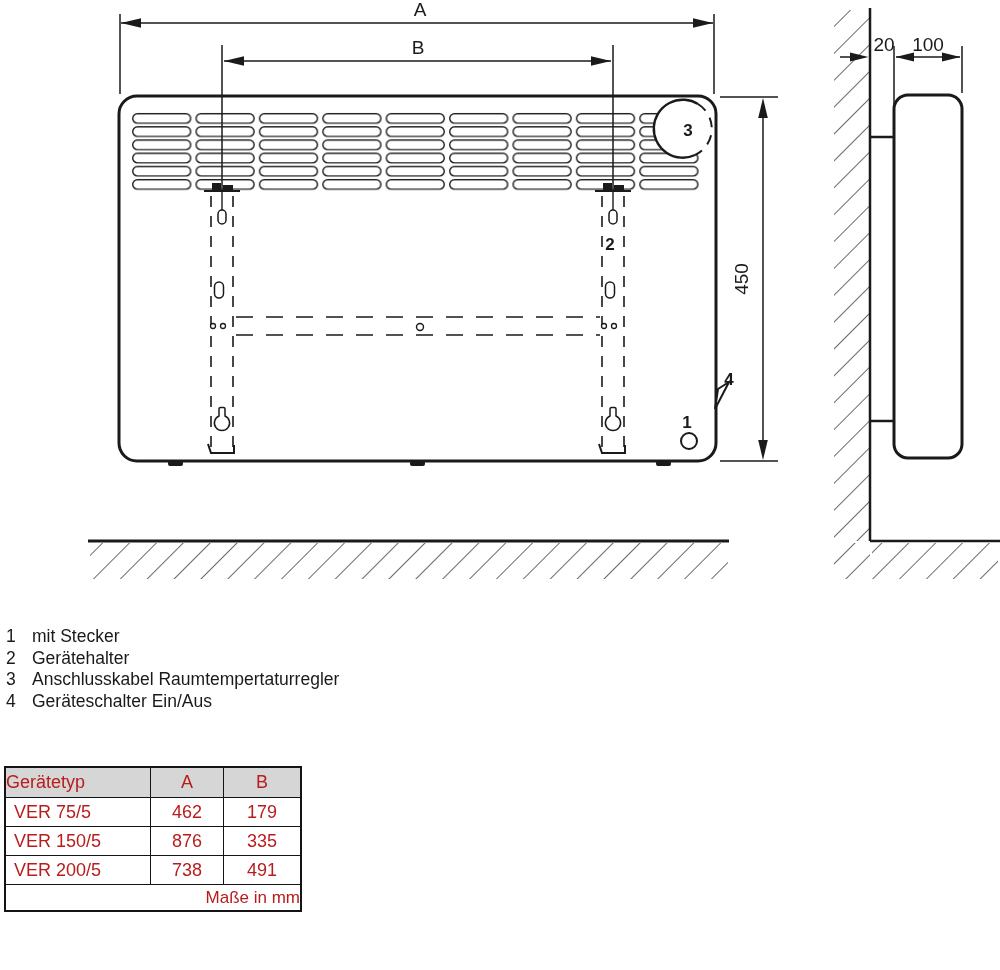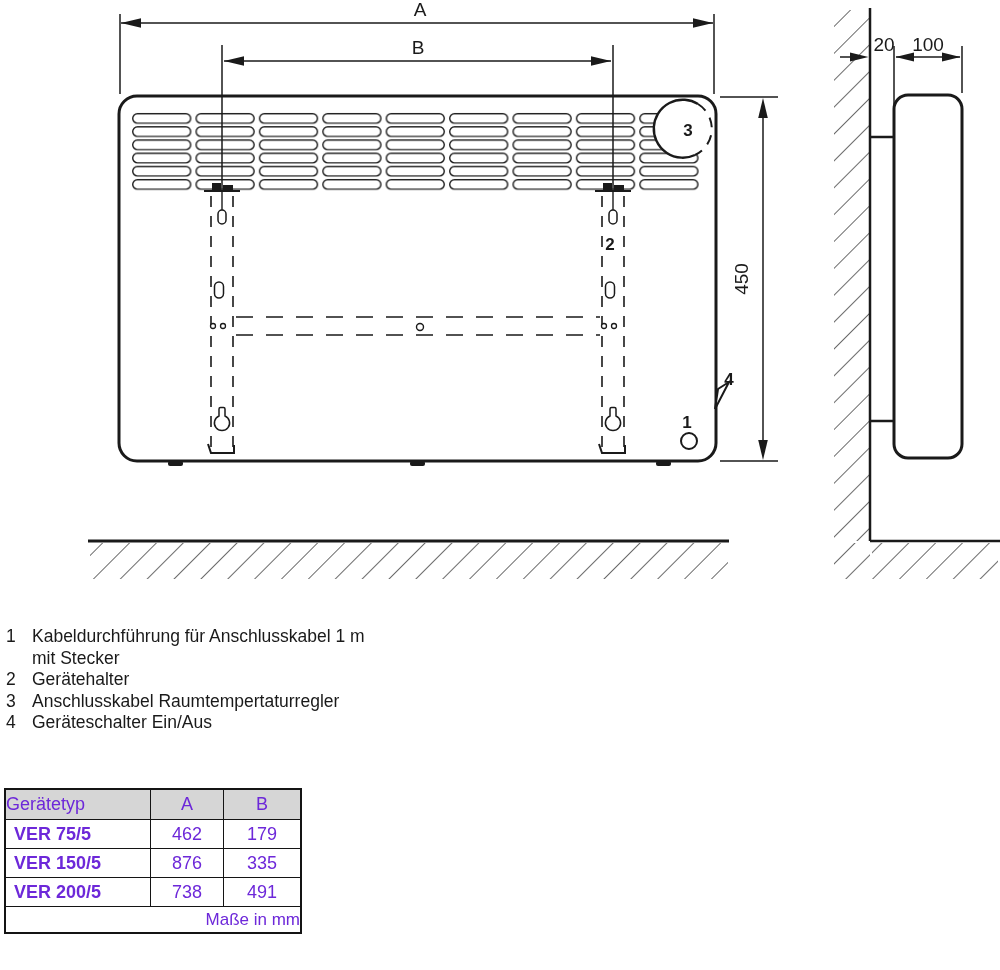--- a/index.html
+++ b/index.html
@@ -8,25 +8,25 @@
   svg{position:absolute;left:0;top:0;}
   svg text{font-family:"Liberation Sans",sans-serif;fill:#1a1a1a;}
   .dimlabel{font-size:19px;}
   .callout{font-size:17px;font-weight:700;}
 
   .legend{position:absolute;left:6px;top:626px;font-size:17.5px;line-height:21.5px;}
   .lrow{display:flex;}
   .lnum{width:26px;flex:0 0 26px;}
   .ltext span{display:block;}
 
-  table.spec{position:absolute;left:4px;top:788px;border-collapse:collapse;
-             font-size:18px;color:#6d28d9;border:2.2px solid #141414;}
+  table.spec{position:absolute;left:4px;top:766px;border-collapse:collapse;
+             font-size:18px;color:#b91c1c;border:2.2px solid #141414;}
   table.spec th,table.spec td{border:1.6px solid #141414;padding:0;height:28px;}
   table.spec th{background:#d6d6d6;font-weight:400;height:29px;}
-  .coltype{width:136px;text-align:left;padding-left:8px;font-weight:bold;}
+  .coltype{width:136px;text-align:left;padding-left:8px;}
   .cola{width:72px;text-align:center;}
   .colb{width:76px;text-align:center;}
   table.spec td.coltype{padding-left:8px;}
   table.spec tfoot td{text-align:right;font-size:17px;height:25px;}
 </style>
 </head>
 <body>
 
 <div class="canvas">
 
@@ -163,21 +163,20 @@
     </g>
 
     <text class="dimlabel" x="884" y="51" text-anchor="middle">20</text>
     <text class="dimlabel" x="928" y="51" text-anchor="middle">100</text>
   </svg>
 
   <div class="legend">
     <div class="lrow">
       <span class="lnum">1</span>
       <span class="ltext">
-        <span>Kabeldurchführung für Anschlusskabel 1 m</span>
         <span>mit Stecker</span>
       </span>
     </div>
     <div class="lrow">
       <span class="lnum">2</span>
       <span class="ltext">
         <span>Gerätehalter</span>
       </span>
     </div>
     <div class="lrow">

